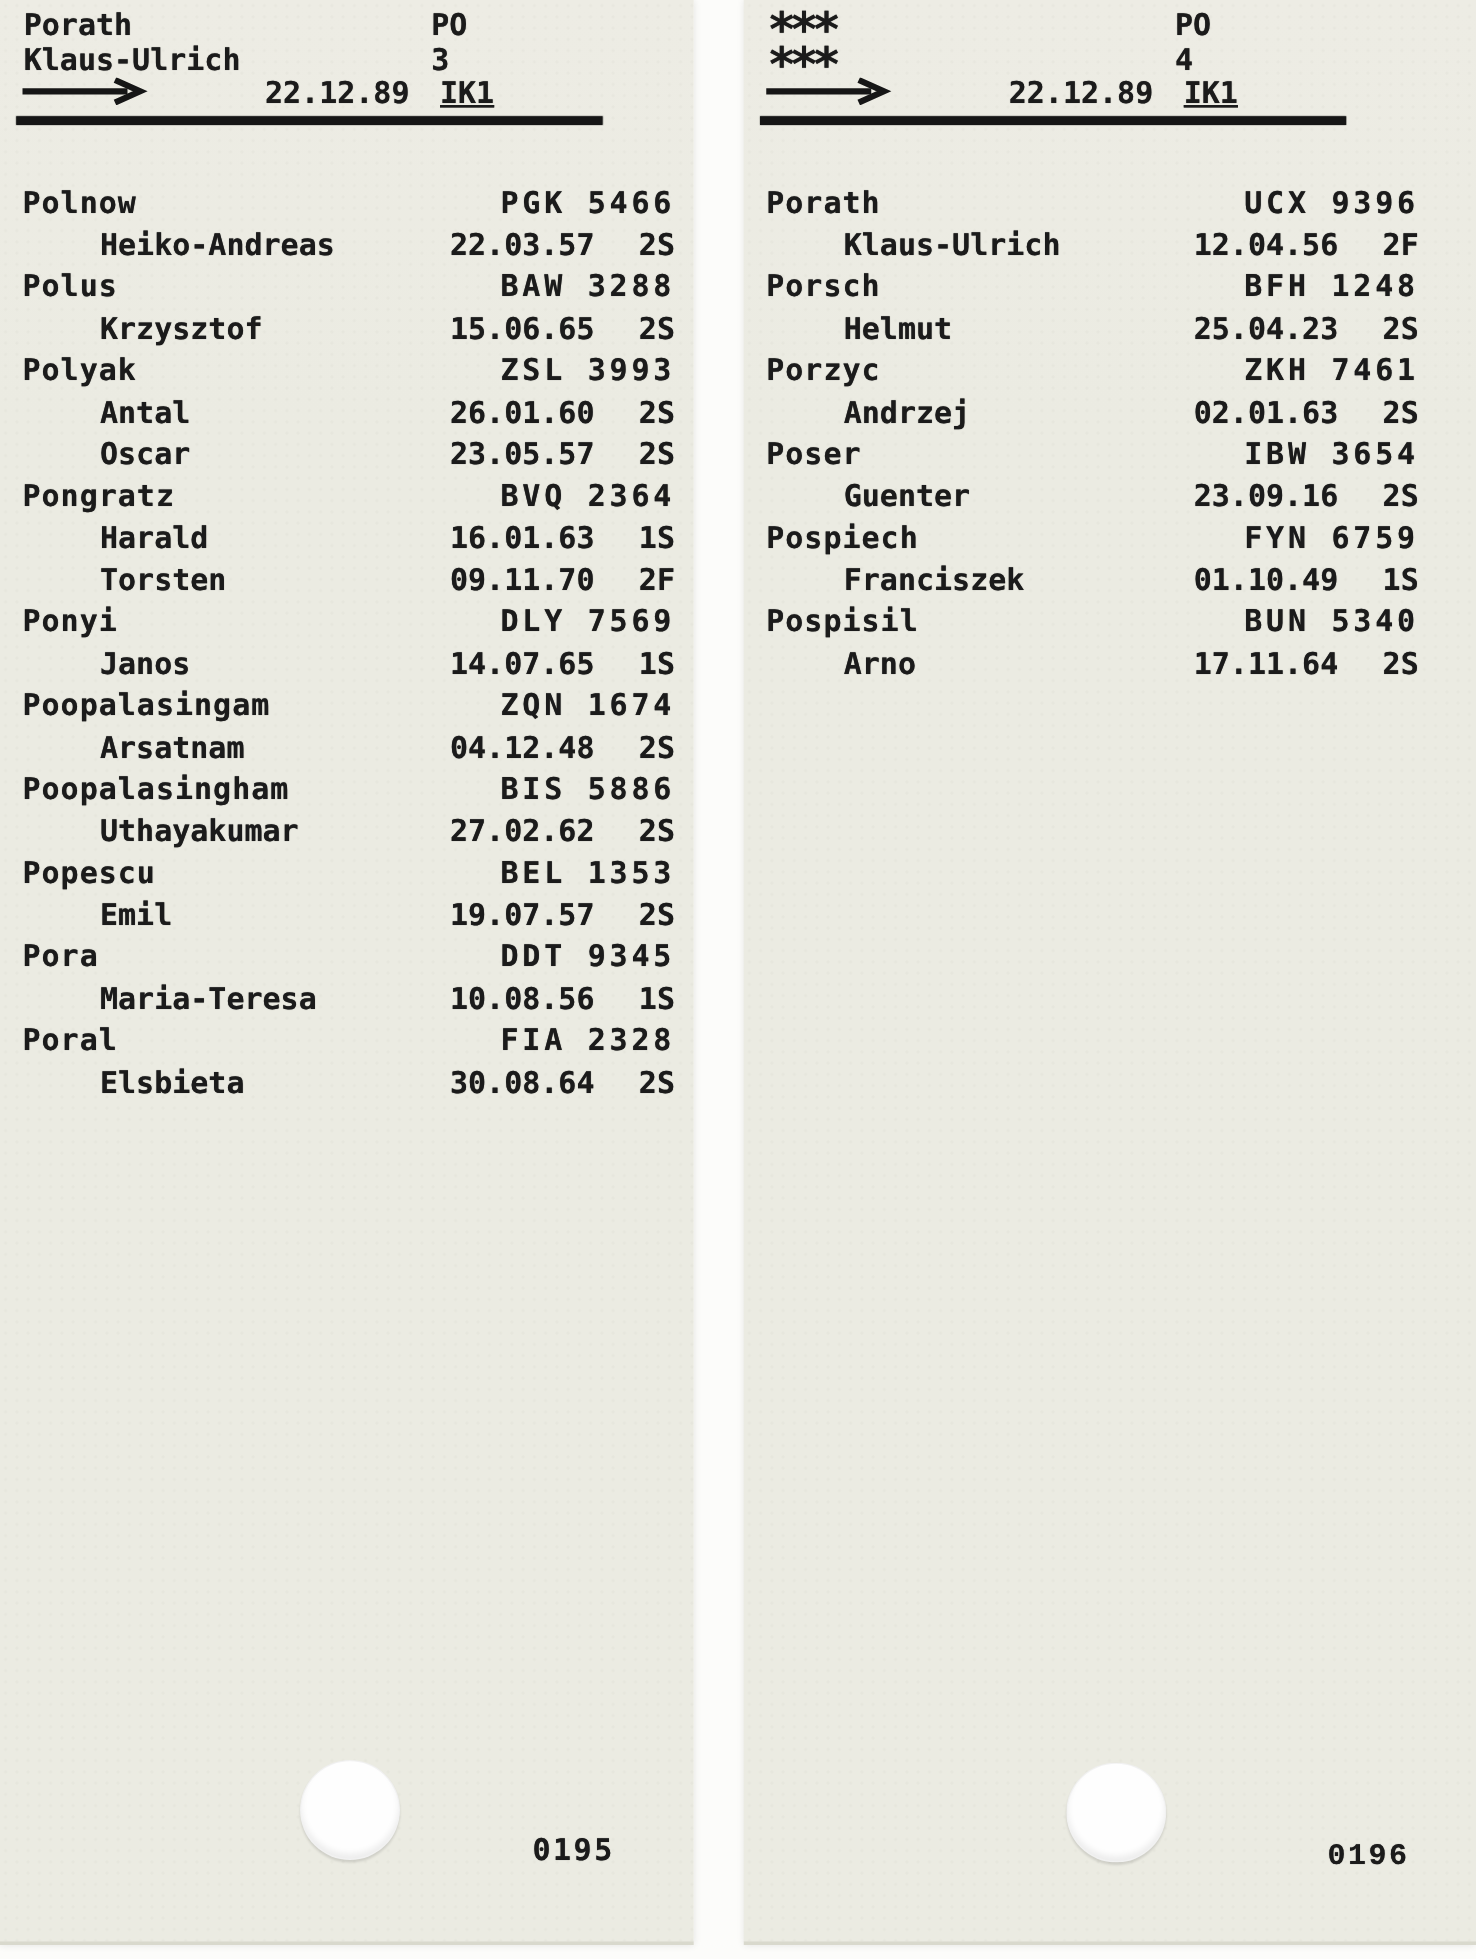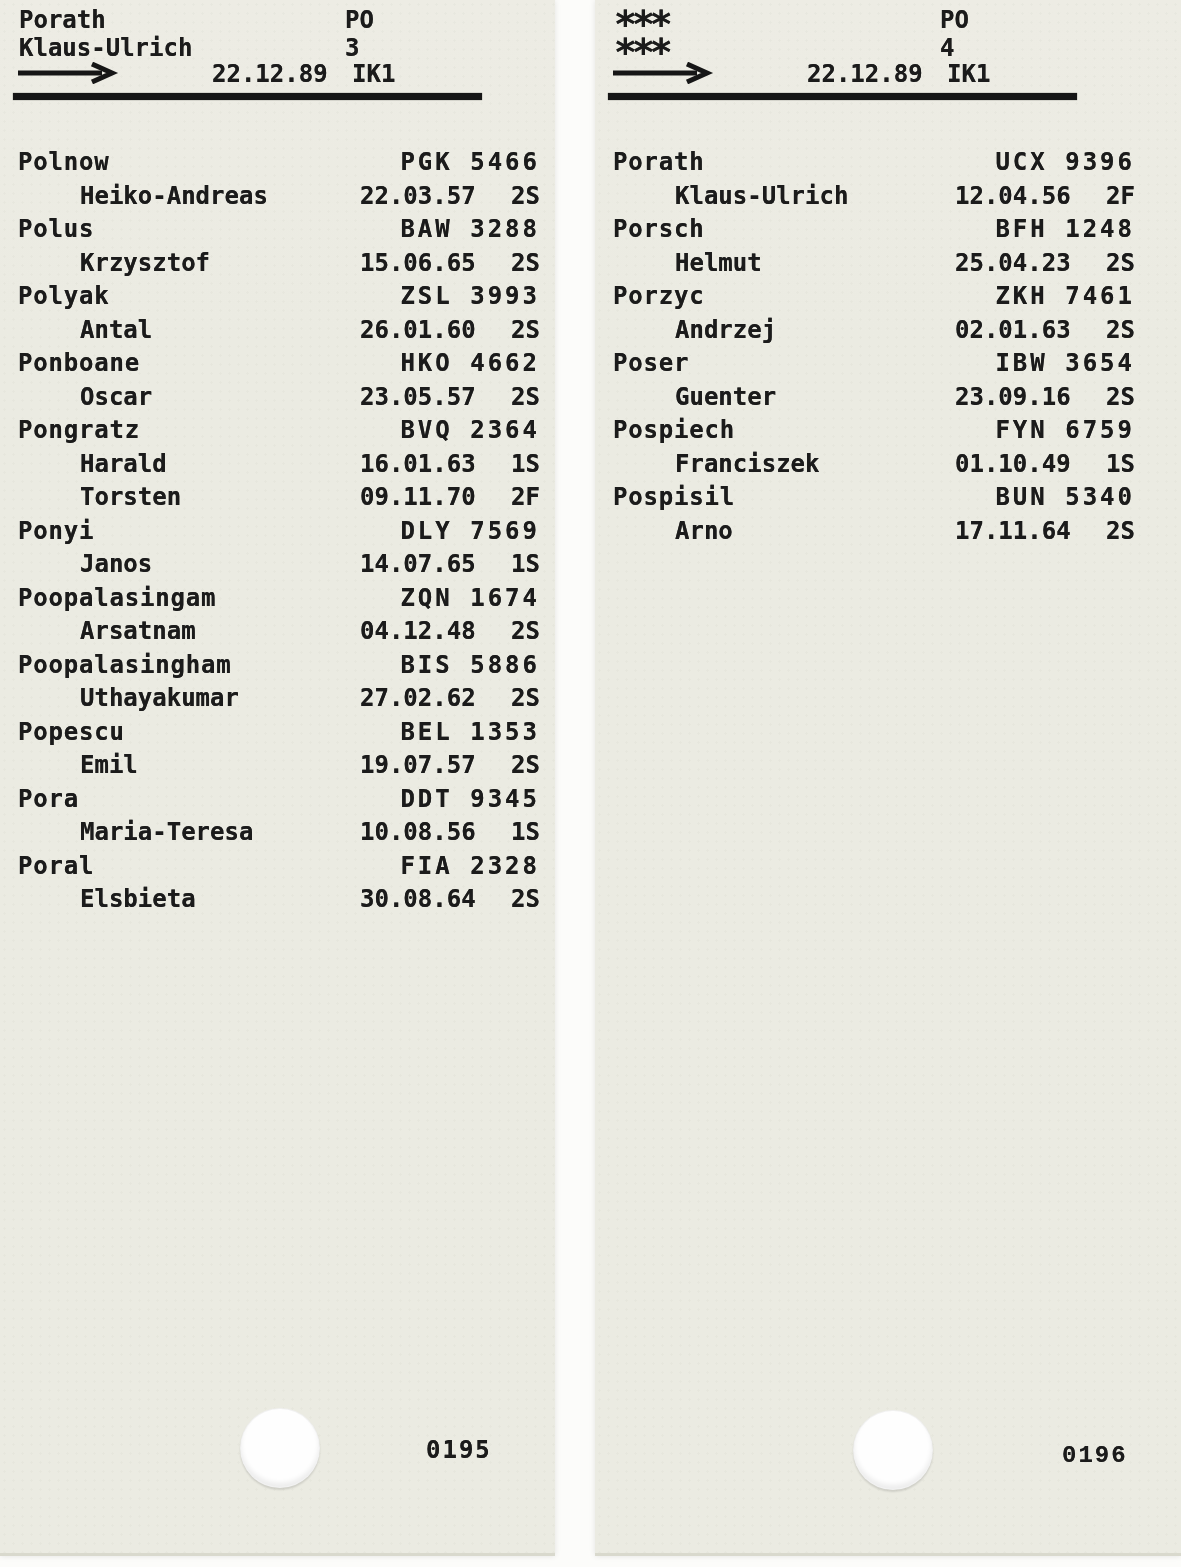--- a/index.html
+++ b/index.html
@@ -34,41 +34,41 @@
     white-space:pre;
   }
   .hname1,.hname2{position:absolute;left:19px;line-height:28px;}
   .hname1{top:6px;} .hname2{top:34px;}
   .card-b .hname1,.card-b .hname2{font-size:38px;letter-spacing:-5px;line-height:24px;}
   .card-b .hname1{top:12px;} .card-b .hname2{top:40px;}
   .hcode{position:absolute;left:345px;top:6px;line-height:28px;}
   .hpage{position:absolute;left:345px;top:34px;line-height:28px;}
   .arrow{position:absolute;left:16px;top:62px;}
   .hdate{position:absolute;left:212px;top:60px;line-height:28px;}
-  .href{position:absolute;left:352px;top:60px;line-height:28px;}
+  .href{position:absolute;left:352px;top:60px;line-height:28px;text-decoration:underline;}
   .rule{position:absolute;left:13px;top:93px;width:469px;height:7px;background:#161616;
         box-shadow:0 0 1px rgba(0,0,0,0.6);}
 
   .rows{position:absolute;left:18px;top:146px;width:522px;}
   .entry{position:relative;}
   .r1,.r2{position:relative;height:33.5px;line-height:33.5px;}
   .surname{position:absolute;left:0;top:0;letter-spacing:0.8px;}
   .code{position:absolute;right:0;top:0;letter-spacing:3px;}
   .given{position:absolute;left:62px;top:0;}
   .bdate{position:absolute;left:342px;top:0;}
   .cat{position:absolute;right:0;top:0;}
 
   .hole{
     position:absolute;width:80px;height:80px;border-radius:50%;
     background:#fefefe;border:1px solid rgba(0,0,0,0.05);
     box-shadow:inset 0 -4px 5px rgba(0,0,0,0.07), 0 2px 2px rgba(0,0,0,0.12);
   }
   .card-a .hole{left:240px;top:1408px;}
   .card-b .hole{left:258px;top:1410px;}
-  .serial{position:absolute;letter-spacing:2px;}
+  .serial{position:absolute;letter-spacing:2px;margin-top:30px;}
   .card-a .serial{left:426px;top:1436px;}
   .card-b .serial{left:467px;top:1442px;font-family:Liberation Mono, monospace;}
 </style>
 </head>
 <body>
 
 <div class="scan">
 
   <div class="card card-a">
     <div class="hname1">Porath</div>
@@ -115,24 +115,20 @@
             <span class="code">ZSL 3993</span>
           </div>
           <div class="r2">
             <span class="given">Antal</span>
             <span class="bdate">26.01.60</span>
             <span class="cat">2S</span>
           </div>
         </div>
 
         <div class="entry">
-          <div class="r1">
-            <span class="surname">Ponboane</span>
-            <span class="code">HKO 4662</span>
-          </div>
           <div class="r2">
             <span class="given">Oscar</span>
             <span class="bdate">23.05.57</span>
             <span class="cat">2S</span>
           </div>
         </div>
 
         <div class="entry">
           <div class="r1">
             <span class="surname">Pongratz</span>

